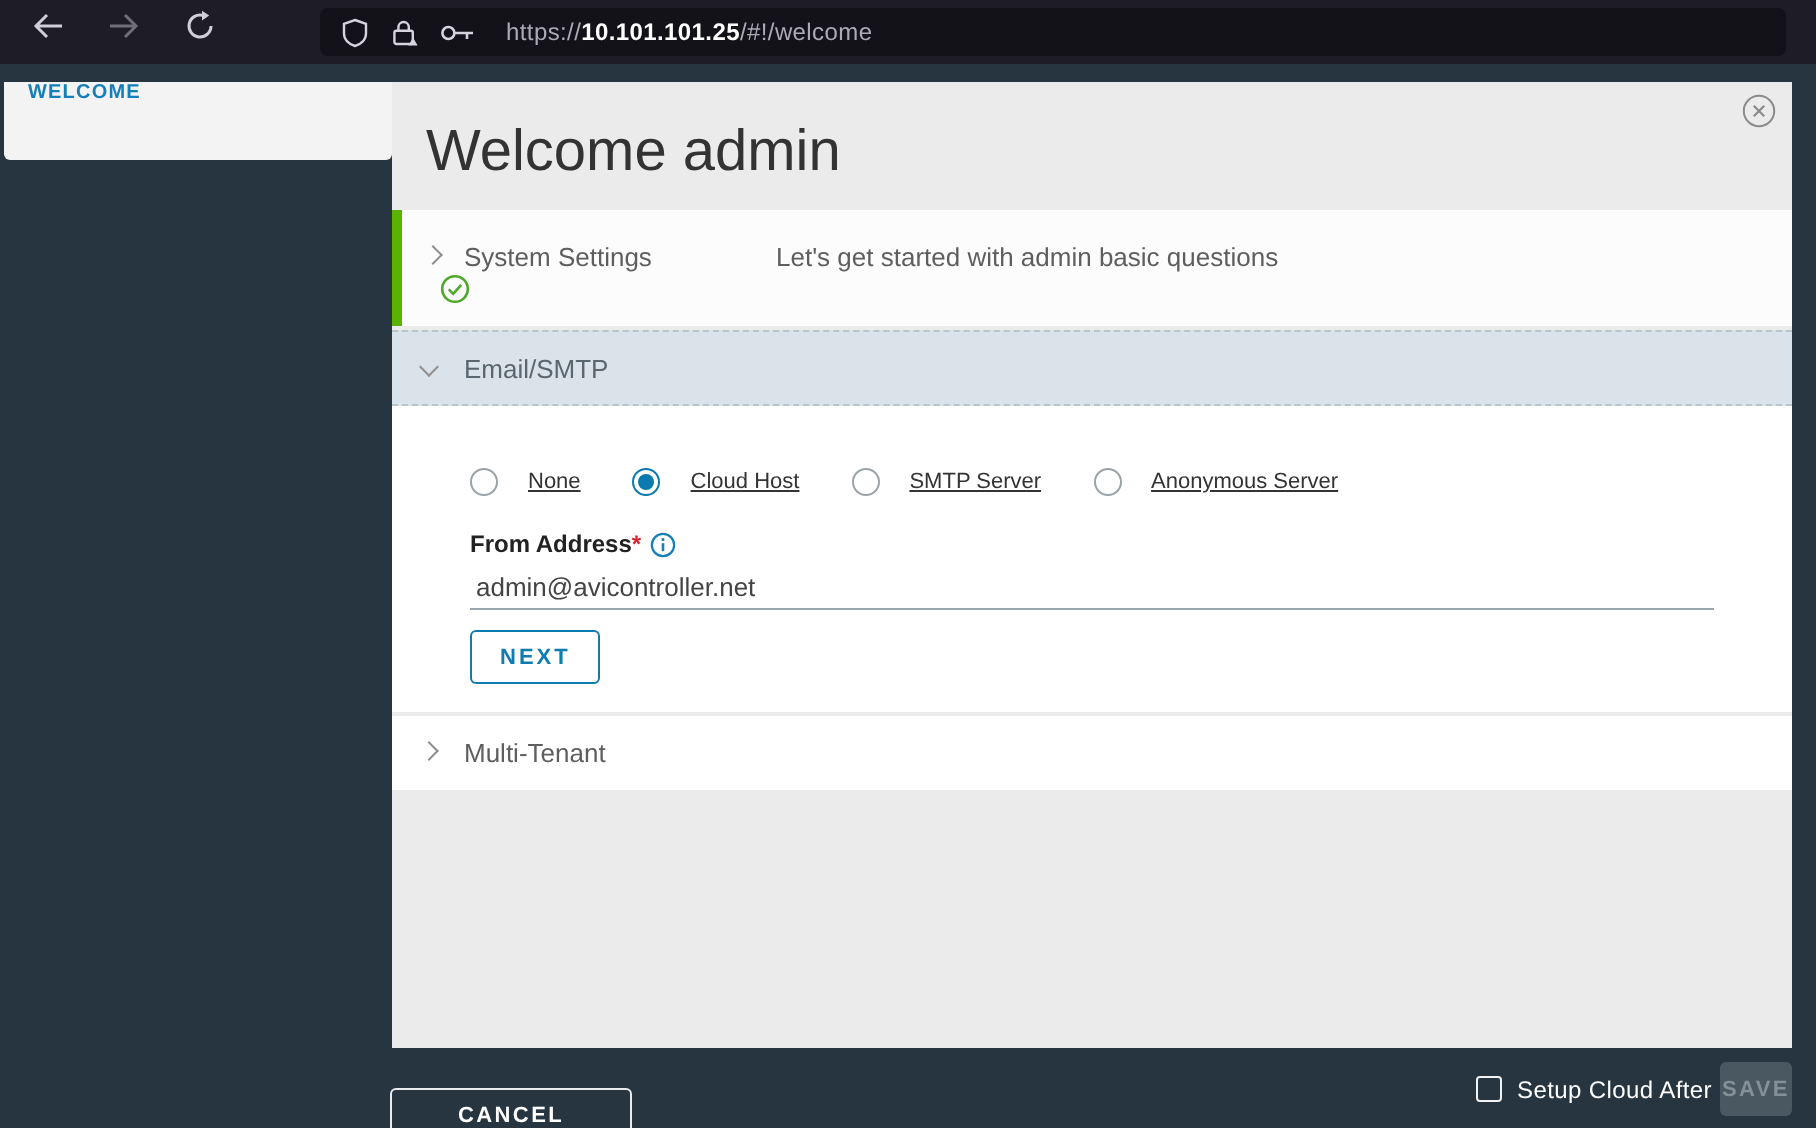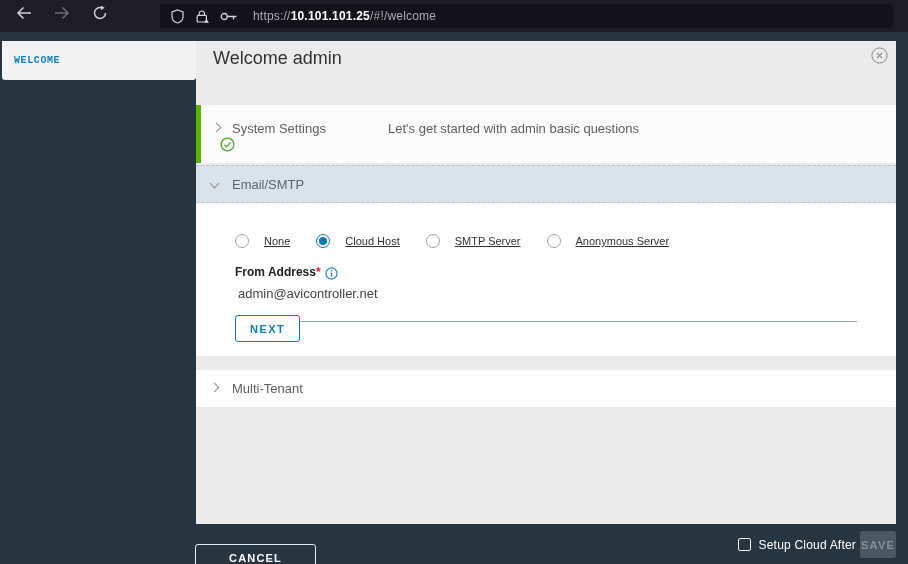--- a/index.html
+++ b/index.html
@@ -10,27 +10,27 @@
   .chrome { position:absolute; left:0; top:0; width:908px; height:32px; background:#1E1D25; display:flex; align-items:flex-start; }
   .nav-btn { width:28px; height:26px; display:flex; align-items:center; justify-content:center; margin-left:10px; border-radius:4px; cursor:pointer; }
   .urlbar { position:absolute; left:160px; top:4px; width:733px; height:24px; background:#131219; border-radius:4px; display:flex; align-items:center; padding-left:11px; }
   .urlbar .ico { display:flex; align-items:center; margin-right:11px; }
   .url-text { font-size:12px; letter-spacing:.2px; color:#ABABB6; margin-left:4px; white-space:nowrap; }
   .url-text .host { color:#FFFFFF; font-weight:bold; }
 
   
   .page { position:absolute; left:0; top:32px; width:908px; height:532px; background:#263540; }
 
-  .welcome-tab { position:absolute; left:2px; top:9px; width:194px; height:39px; background:#F3F3F3; border-radius:0 0 3px 3px; display:flex; align-items:center; cursor:pointer;font-family:Liberation Mono, monospace; }
+  .welcome-tab { position:absolute; left:2px; top:9px; width:194px; height:39px; background:#F3F3F3; border-radius:0 0 3px 3px; display:flex; cursor:pointer; }
   .welcome-tab span { margin-left:12px; font-size:10px; font-weight:bold; letter-spacing:.6px; color:#147FB8; }
 
   .panel { position:absolute; left:196px; top:9px; width:700px; height:483px; background:#EBEBEB; overflow:hidden; }
 
   .panel-header { position:relative; height:64px; background:#EBEBEB; }
-  .panel-title { position:absolute; left:17px; top:7px; font-size:18px; color:#333; font-weight:400; }
+  .panel-title { position:absolute; left:17px; top:19px; font-size:29px; color:#333; font-weight:400; }
   .close-btn { position:absolute; right:7px; top:4px; width:20px; height:20px; display:flex; align-items:center; justify-content:center; cursor:pointer; }
 
   .chev { width:7px; height:7px; border-right:1.5px solid #8F8F8F; border-bottom:1.5px solid #8F8F8F; display:inline-block; }
   .chev.right { transform:rotate(-45deg); }
   .chev.down  { transform:rotate(45deg); }
 
   .sec-system { position:relative; height:58px; background:#FCFCFC; border-left:5px solid #5CB200; margin-bottom:2px; cursor:pointer; }
   .sec-system .chev { position:absolute; left:12px; top:19px; }
   .sec-system .sec-title { position:absolute; left:31px; top:16px; font-size:13px; color:#5E5E5E; }
   .sec-system .sec-sub   { position:absolute; left:187px; top:16px; font-size:13px; color:#5E5E5E; }
@@ -46,25 +46,25 @@
   .rdot { width:14px; height:14px; border:1px solid #9AA3A8; border-radius:50%; background:#fff; position:relative; }
   .radio.selected .rdot { border-color:#0B7AAC; }
   .radio.selected .rdot::after { content:""; position:absolute; left:2px; top:2px; width:8px; height:8px; border-radius:50%; background:#0B7AAC; }
   .rlabel { margin-left:15px; font-size:11px; color:#333;text-decoration:underline; }
 
   .from-row { position:absolute; left:39px; top:62px; display:flex; align-items:flex-start; }
   .from-label { font-size:12px; font-weight:bold; color:#222; }
   .req { color:#D9232E; font-size:12px; font-weight:bold; vertical-align:top; margin-right:4px; }
   .from-row .ico { margin-top:1px; }
 
-  .from-input { position:absolute; left:39px; top:81px; width:622px; border:none; border-bottom:1px solid #98A6AD; background:transparent; font-size:13px; color:#444; padding:2px 0 20px 3px; outline:none; font-family:"Liberation Sans","DejaVu Sans",sans-serif; }
+  .from-input { position:absolute; left:39px; top:81px; width:622px; border:none; border-bottom:1px solid #98A6AD; background:transparent; font-size:13px; color:#444; padding:2px 0 3px 3px; outline:none; font-family:"Liberation Sans","DejaVu Sans",sans-serif; }
 
   .next-btn { position:absolute; left:39px; top:112px; height:27px; padding:0 14px; background:#fff; border:1px solid #0E7CB0; border-radius:3px; color:#0E7CB0; font-size:11px; font-weight:bold; letter-spacing:1.5px; cursor:pointer; font-family:inherit; }
 
-  .sec-multi { position:relative; height:37px; background:#FFFFFF; margin-top:14px; cursor:pointer; }
+  .sec-multi { position:relative; height:37px; background:#FFFFFF; margin-top:2px; cursor:pointer; }
   .sec-multi .chev { position:absolute; left:15px; top:14px; }
   .sec-multi .sec-title { position:absolute; left:36px; top:11px; font-size:13px; color:#5E5E5E; }
 
   
   .footer { position:absolute; left:0; top:524px; width:908px; height:40px; background:#263540; }
   .cancel-btn { position:absolute; left:195px; top:7px; height:27px; padding:0 33px; background:transparent; border:1px solid #E8ECEF; border-radius:3px; color:#FFFFFF; font-size:11px; font-weight:bold; letter-spacing:1.2px; cursor:pointer; font-family:inherit;margin-top:13px; }
   .footer-right { position:absolute; right:12px; top:7px; display:flex; align-items:center; }
   .cbx { width:13px; height:13px; border:1px solid #F0F2F4; border-radius:2px; background:transparent; cursor:pointer; }
   .cbx-label { margin-left:8px; font-size:12px; color:#FFFFFF; letter-spacing:.2px; }
   .save-btn { margin-left:4px; width:36px; height:27px; background:#4A5862; border:none; border-radius:3px; color:#848F98; font-size:11px; font-weight:bold; letter-spacing:1.2px; font-family:inherit; cursor:default; }

